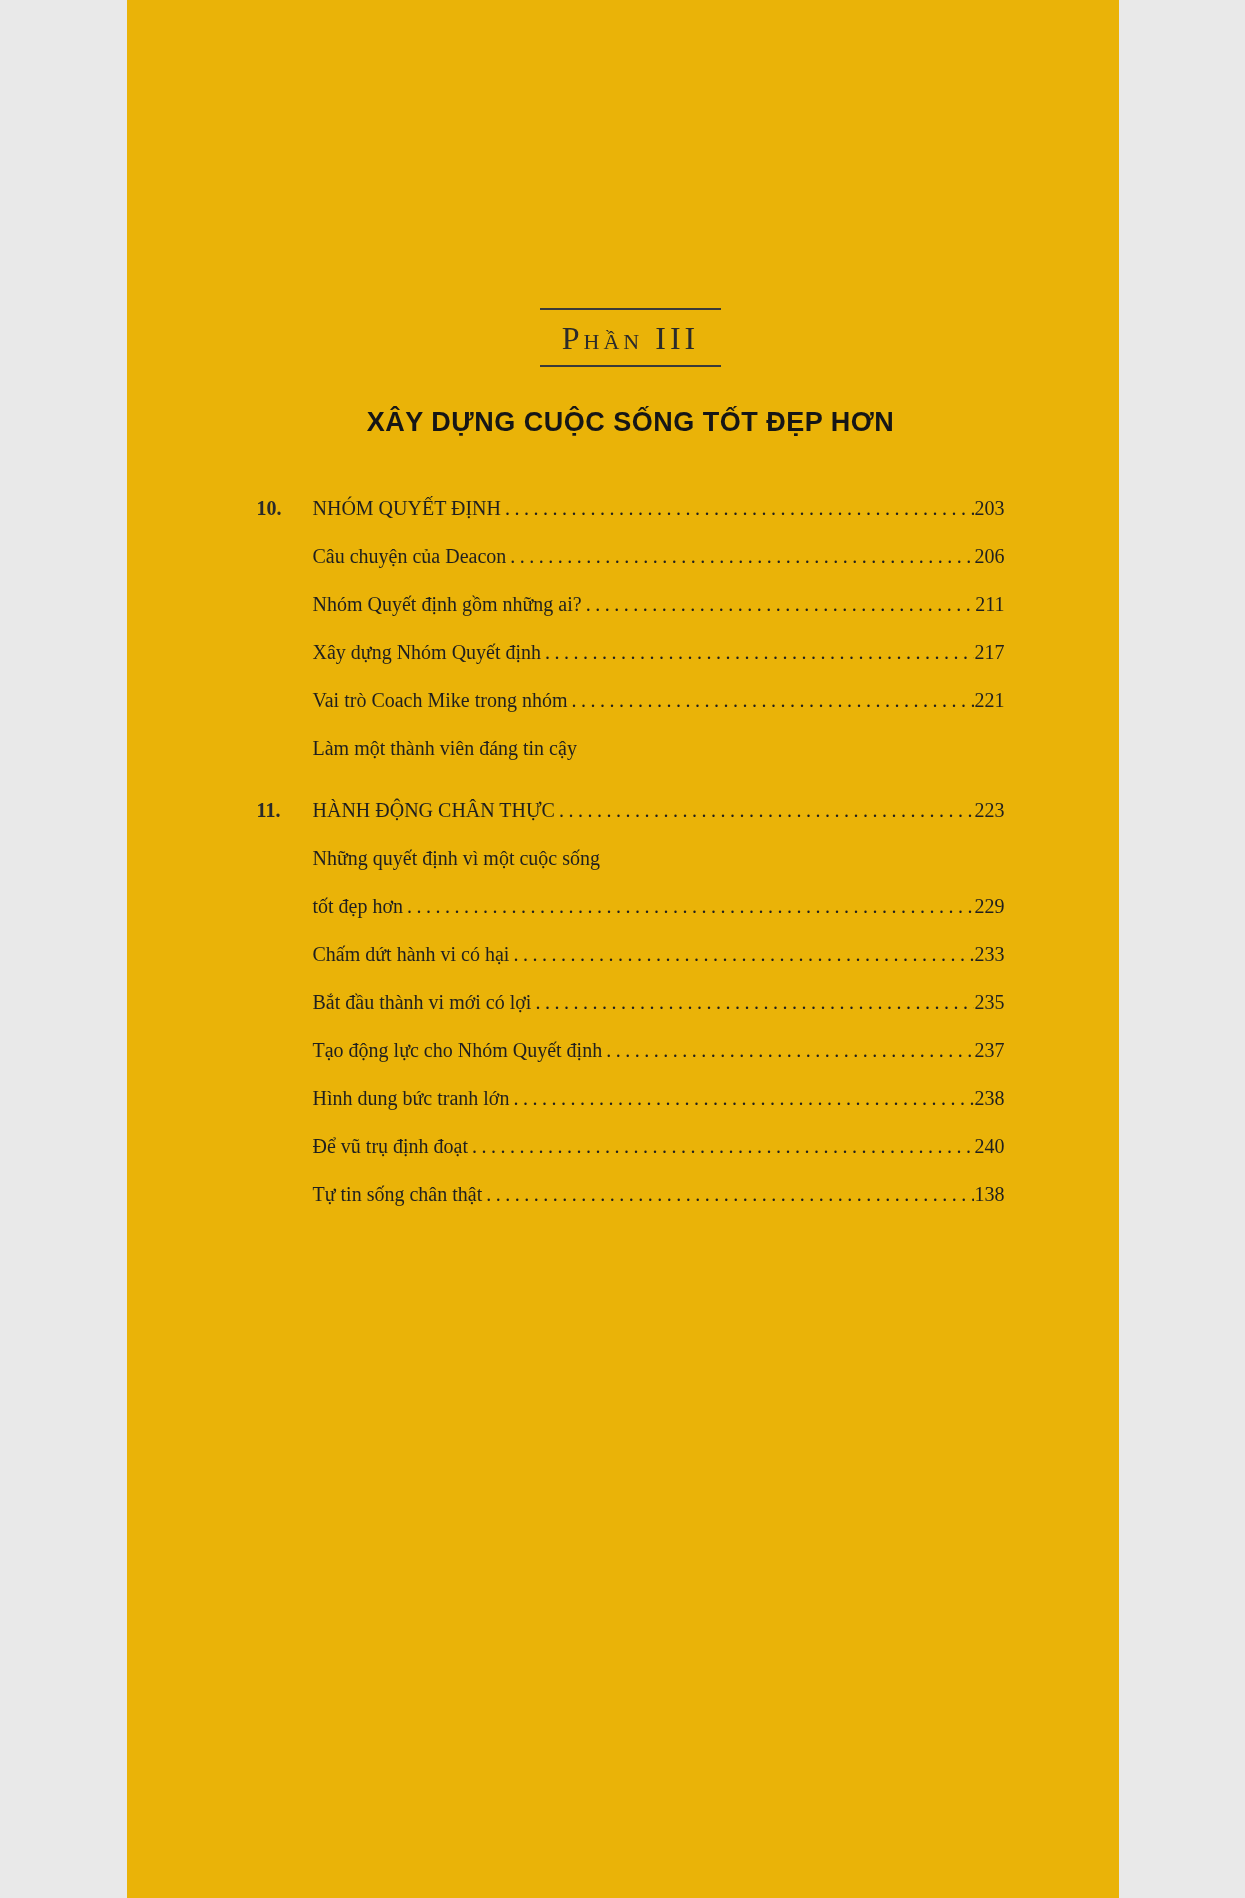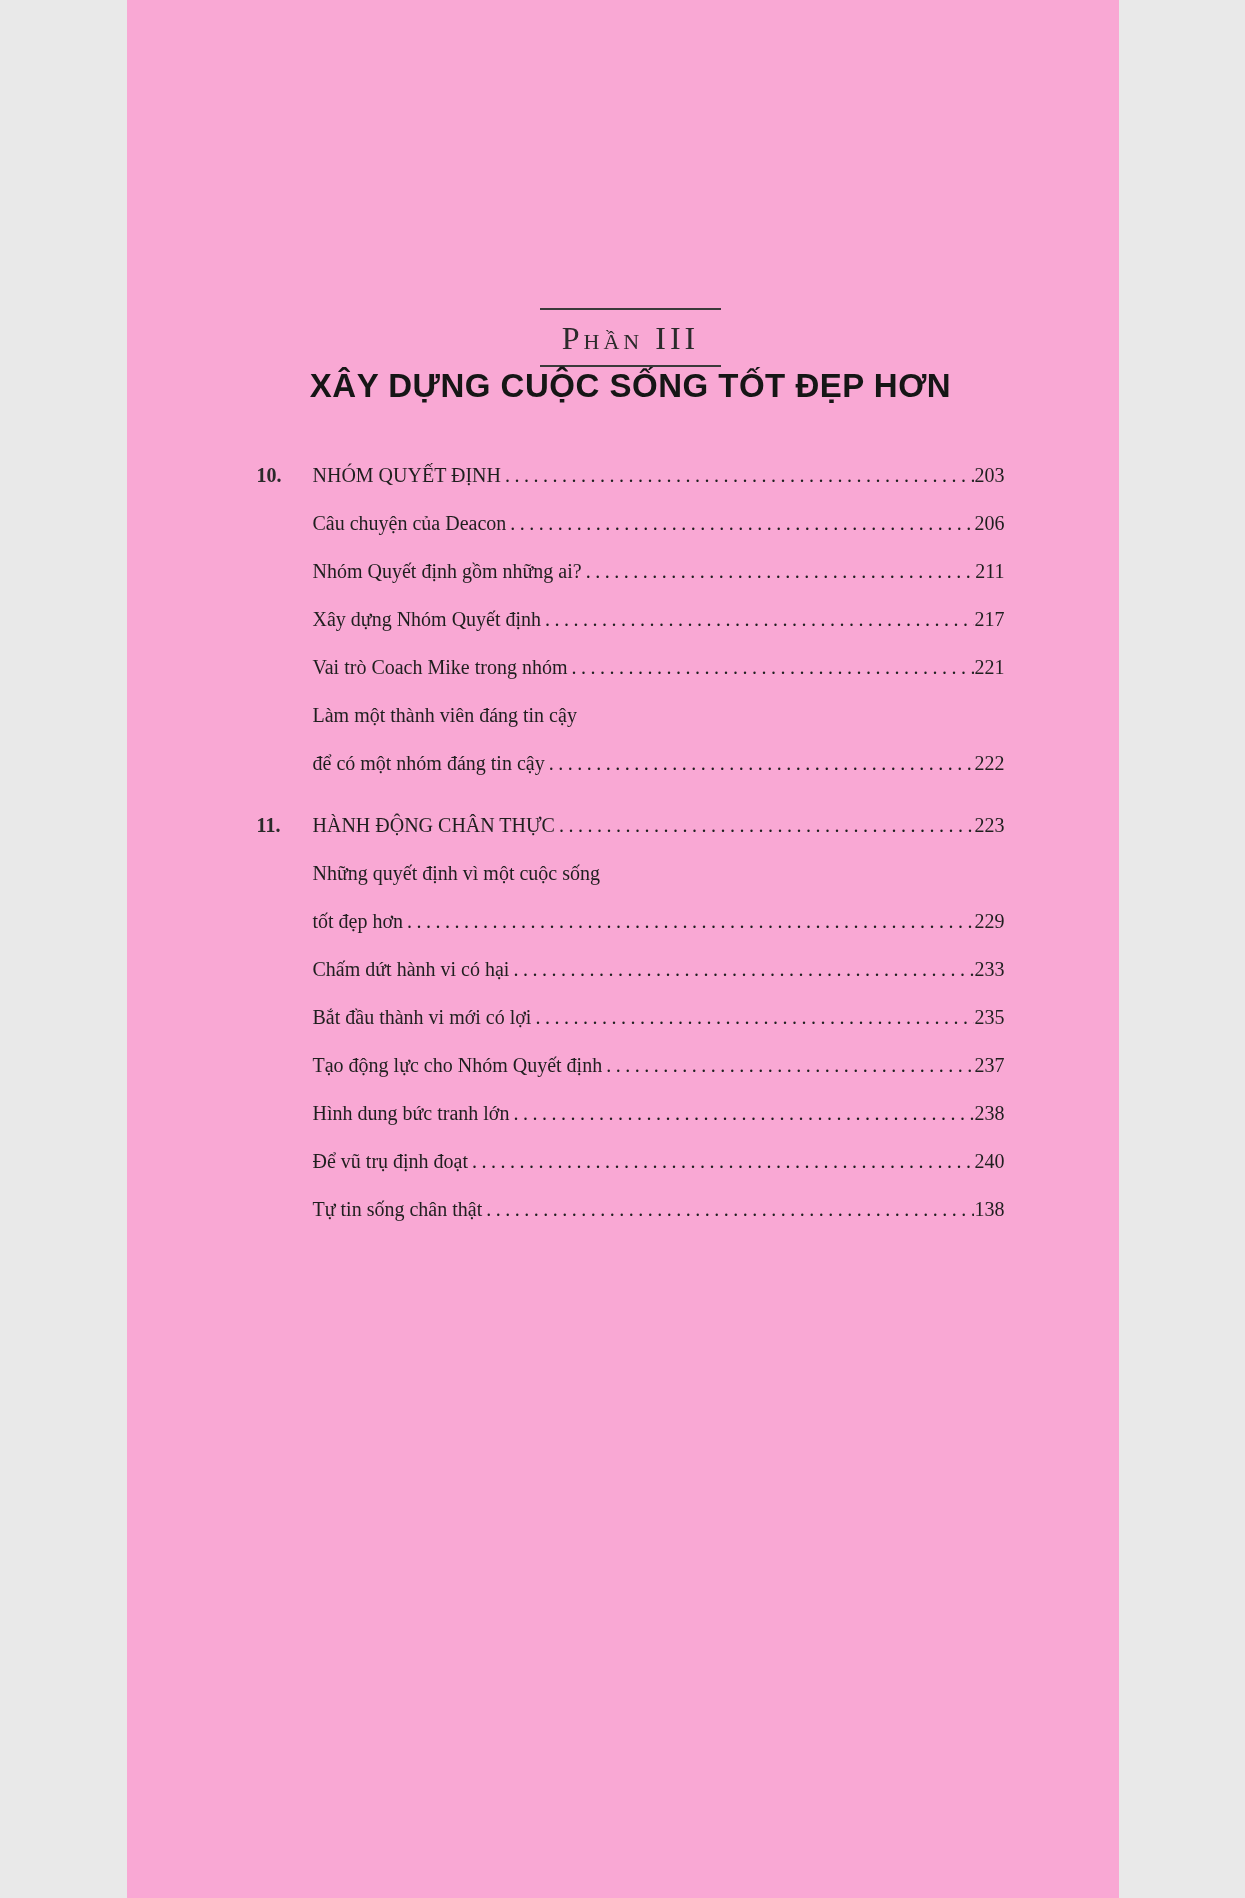--- a/index.html
+++ b/index.html
@@ -3,21 +3,21 @@
 <meta charset="utf-8">
 <style>
   * { margin: 0; padding: 0; box-sizing: border-box; }
   html, body { background: #e9e9e9; }
   body { display: flex; justify-content: center; }
 
   .page {
     position: relative;
     width: 992px;
     height: 1898px;
-    background: #f9a8d4;
+    background: #eab308;
     color: #1f1f1f;
     font-family: "Liberation Serif", "DejaVu Serif", serif;
     overflow: hidden;
   }
 
   .content {
     margin-left: 130px;
     width: 748px;
     padding-top: 308px;
   }
@@ -33,24 +33,25 @@
   .part-label {
     font-family: "Liberation Serif", "DejaVu Serif", serif;
     font-variant: small-caps;
     font-size: 32px;
     letter-spacing: 4px;
     color: #2b2b2b;
   }
 
   
   .part-title {
+    margin-top: 40px;
     text-align: center;
     font-family: "Liberation Sans", "DejaVu Sans", sans-serif;
     font-weight: bold;
-    font-size: 33px;
+    font-size: 27px;
     letter-spacing: 0.5px;
     color: #161616;
   }
 
   
   .toc {
     margin-top: 46px;
     font-size: 20px;
     color: #1f1f1f;
   }
@@ -132,25 +133,20 @@
           <div class="line">
             <span class="label">Vai trò Coach Mike trong nhóm</span>
             <span class="dots"></span>
             <span class="pagenum">221</span>
           </div>
         </div>
         <div class="entry section">
           <div class="line">
             <span class="label">Làm một thành viên đáng tin cậy</span>
           </div>
-          <div class="line">
-            <span class="label">để có một nhóm đáng tin cậy</span>
-            <span class="dots"></span>
-            <span class="pagenum">222</span>
-          </div>
         </div>
         <div class="entry chapter">
           <div class="line">
             <span class="num">11.</span>
             <span class="label">HÀNH ĐỘNG CHÂN THỰC</span>
             <span class="dots"></span>
             <span class="pagenum">223</span>
           </div>
         </div>
         <div class="entry section">

